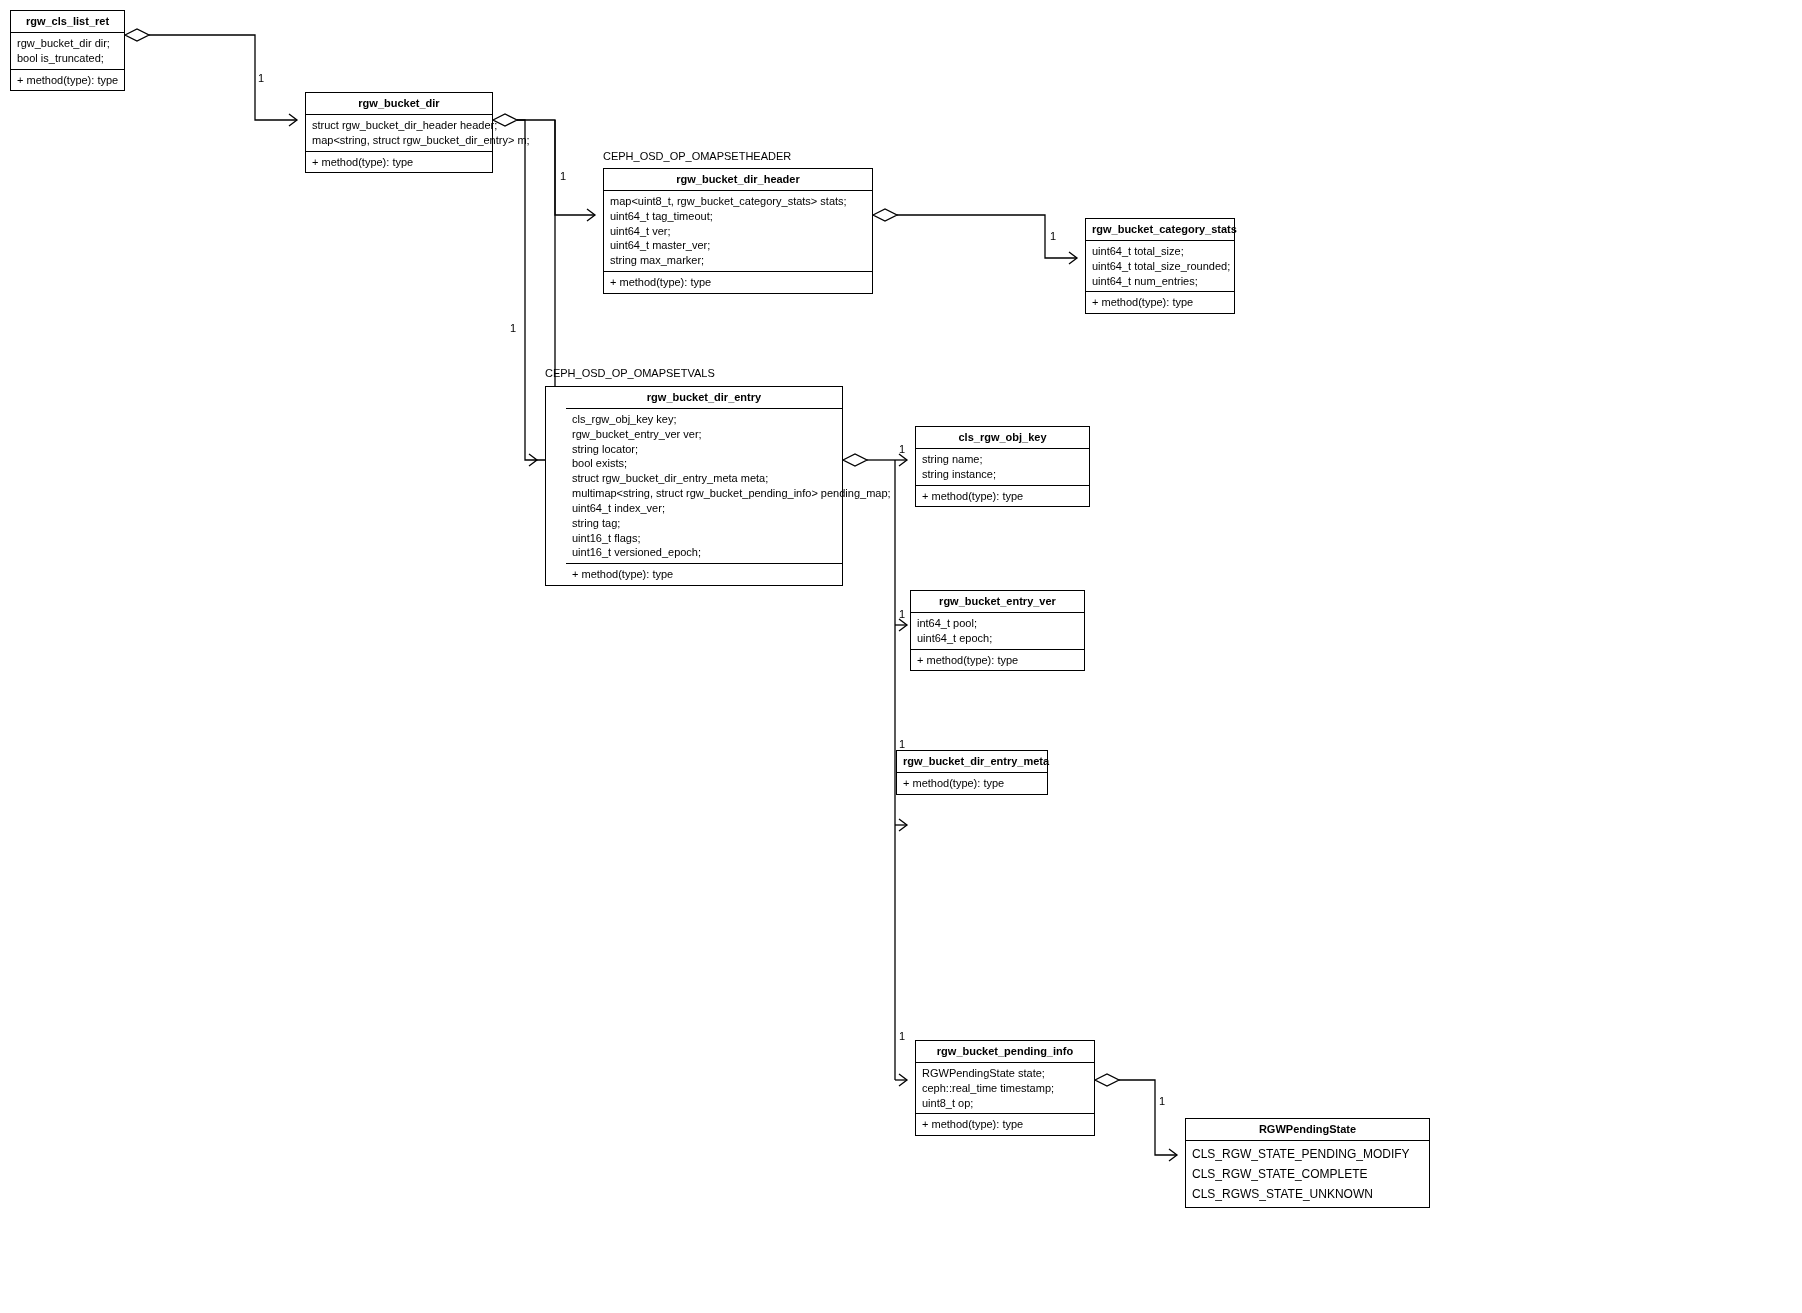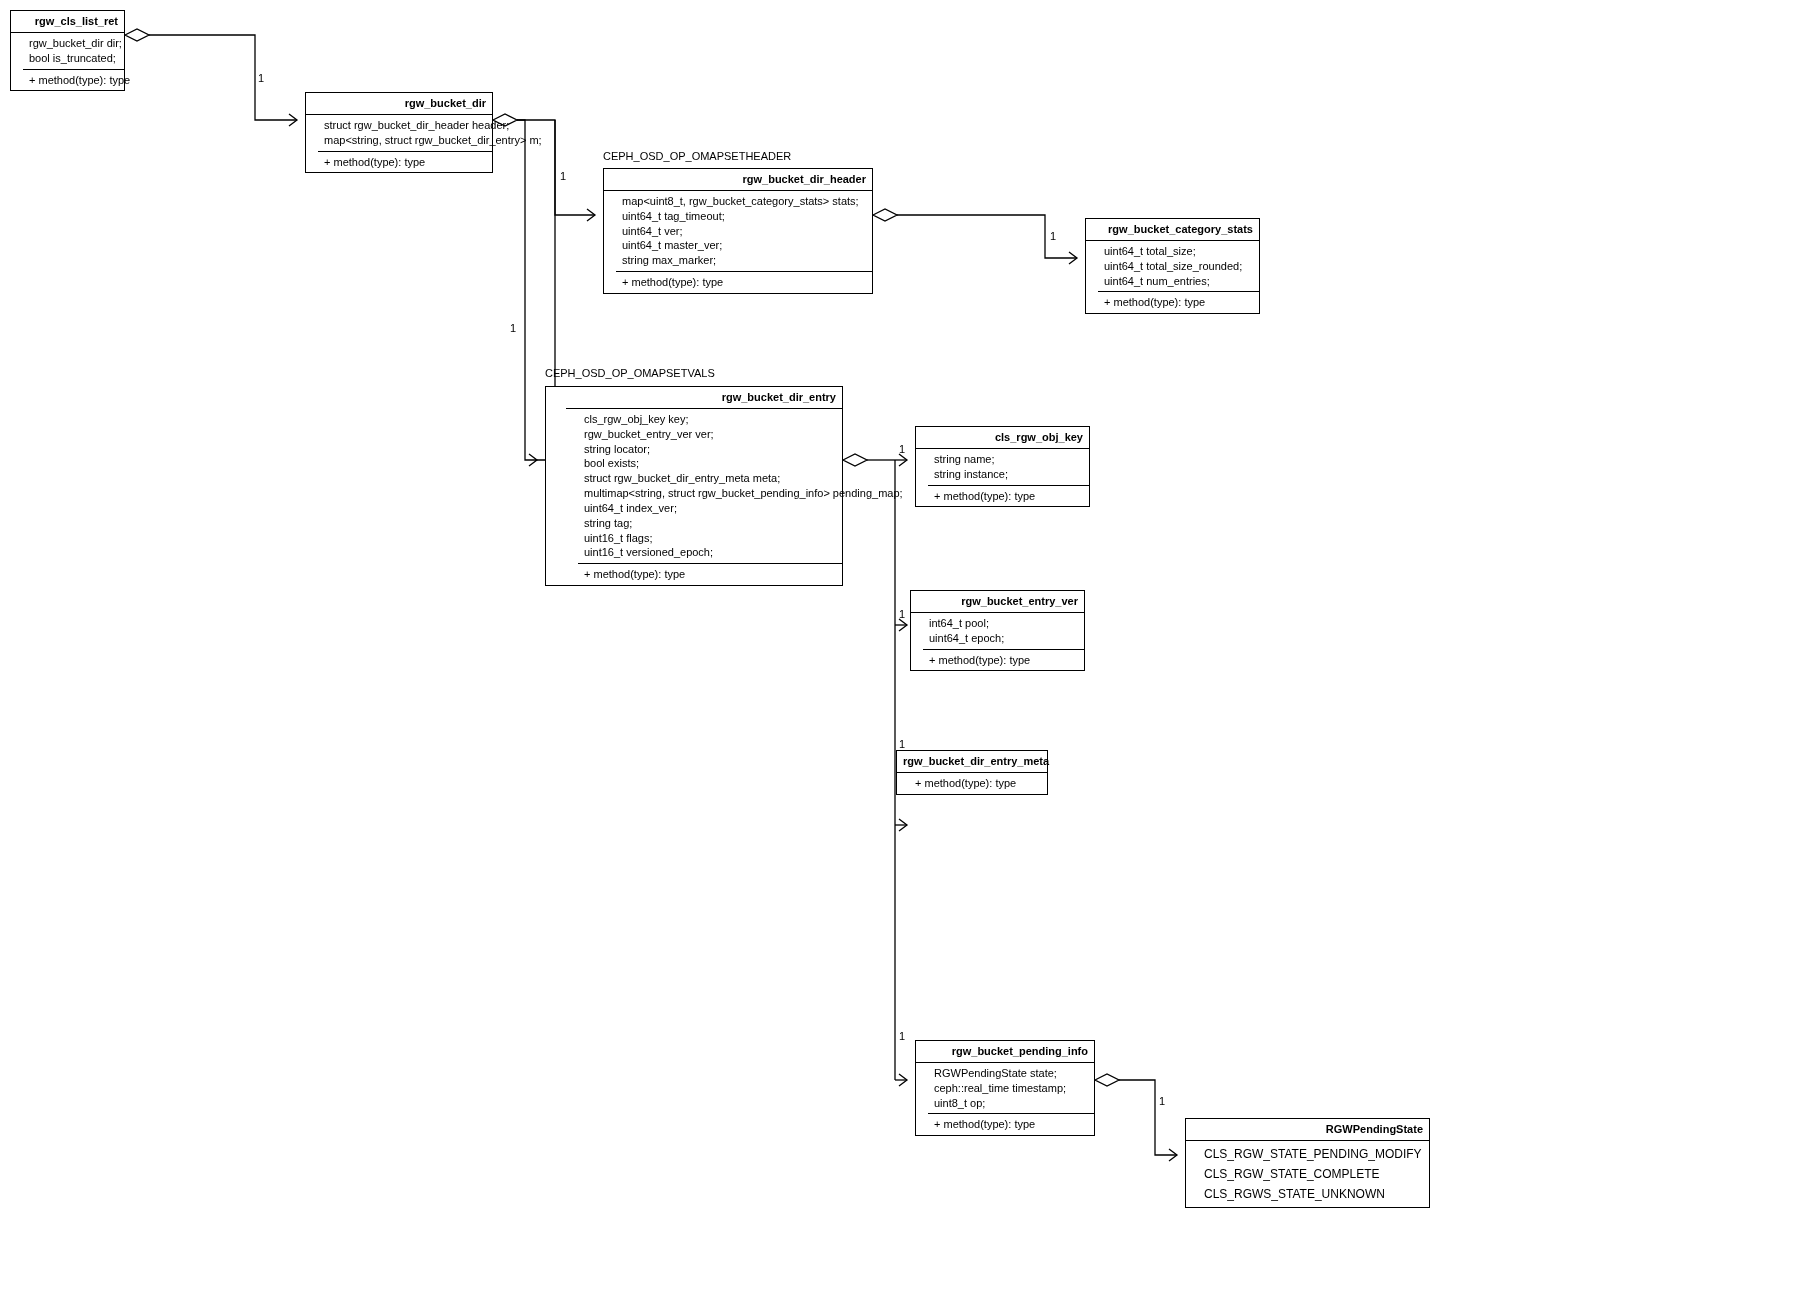--- a/index.html
+++ b/index.html
@@ -16,29 +16,28 @@
   .uml-class {
     position: absolute;
     background: #fff;
     border: 1.5px solid #000;
     box-sizing: border-box;
     font-size: 11px;
     line-height: 1.35;
   }
   .uml-class .title {
     font-weight: bold;
-    text-align: right;
+    text-align: center;
     padding: 3px 6px;
     border-bottom: 1.5px solid #000;
     white-space: nowrap;
   }
   .uml-class .section {
     padding: 3px 6px;
     border-bottom: 1.5px solid #000;
-    margin-left: 12px;
   }
   .uml-class .section:last-child {
     border-bottom: none;
   }
   .uml-class .attr { white-space: nowrap; }
   .uml-enum .section div { padding: 2px 0; }
   .free-label {
     position: absolute;
     font-size: 11px;
     white-space: nowrap;
@@ -152,21 +151,21 @@
       <div class="attr">uint64_t tag_timeout;</div>
       <div class="attr">uint64_t ver;</div>
       <div class="attr">uint64_t master_ver;</div>
       <div class="attr">string max_marker;</div>
     </div>
     <div class="section">
       <div class="attr">+ method(type): type</div>
     </div>
   </div>
 
-  <div class="uml-class" style="left:1085px; top:218px; width:175px;">
+  <div class="uml-class" style="left:1085px; top:218px; width:150px;">
     <div class="title">rgw_bucket_category_stats</div>
     <div class="section">
       <div class="attr">uint64_t total_size;</div>
       <div class="attr">uint64_t total_size_rounded;</div>
       <div class="attr">uint64_t num_entries;</div>
     </div>
     <div class="section">
       <div class="attr">+ method(type): type</div>
     </div>
   </div>

